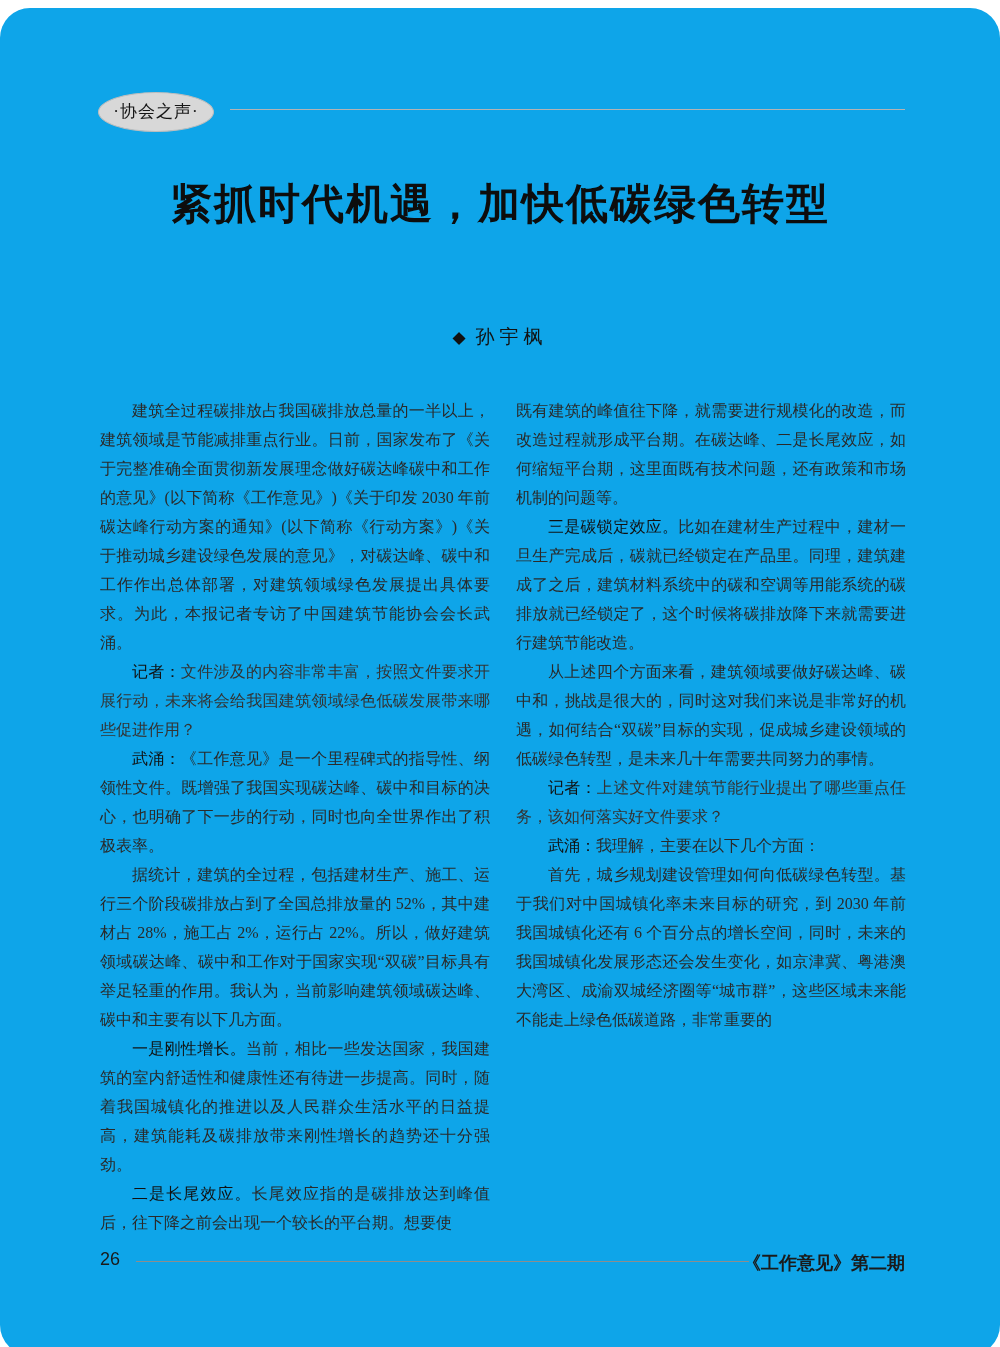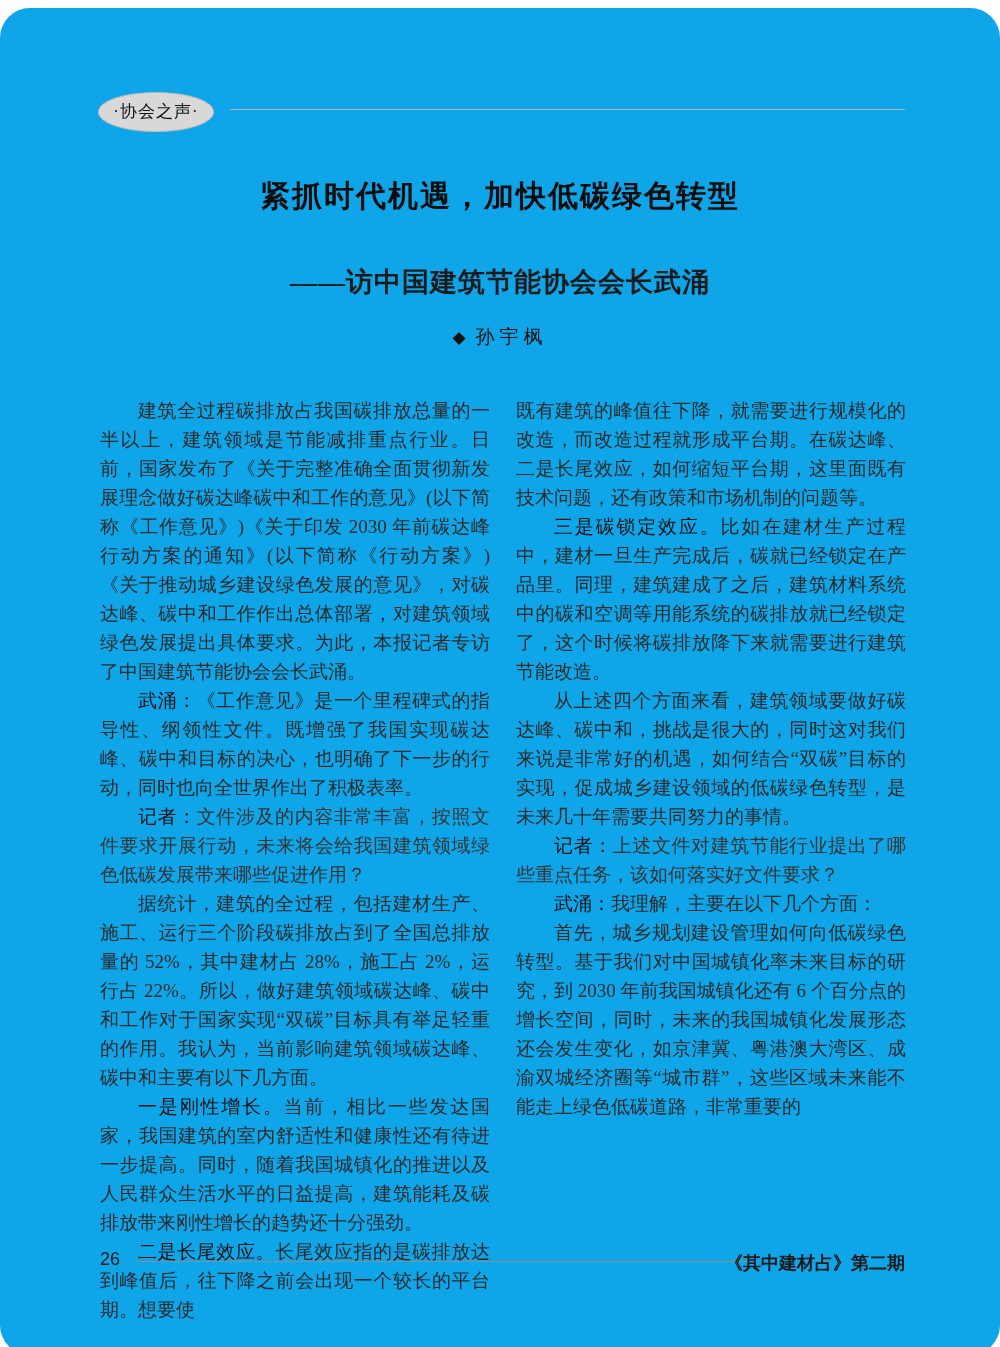--- a/index.html
+++ b/index.html
@@ -15,33 +15,33 @@
     position:absolute; left:0; top:0; width:114px; height:38px;
     background:#d8d8d8; border:1px solid #bdbdbd; border-radius:50%;
     text-align:center; line-height:38px; font-size:17px; color:#151515;
     font-family:"Liberation Serif","DejaVu Serif",serif; letter-spacing:1px;
   }
   .hdr-rule { position:absolute; left:132px; right:0; top:17px; border-top:1.5px solid #b3b3b3; }
   
   .title {
     position:absolute; top:168px; left:0; width:100%; text-align:center;
     font-family:"Liberation Sans","DejaVu Sans",sans-serif;
-    font-size:30px; font-weight:900; color:#0d0d0d; letter-spacing:2px;
+    font-size:42px; font-weight:900; color:#0d0d0d; letter-spacing:2px;
   }
   .subtitle {
     position:absolute; top:256px; left:0; width:100%; text-align:center;
     font-size:27px; font-weight:bold; color:#1a1a1a; letter-spacing:1px;
   }
   .author { position:absolute; top:316px; left:0; width:100%; text-align:center; font-size:19px; color:#111; }
   .author .dia { font-size:17px; margin-right:10px; }
   .author .nm { letter-spacing:5px; }
   
   .cols { position:absolute; top:388px; left:100px; width:806px; display:flex; gap:26px; }
   .col { width:390px; }
-  .para { font-size:19px; line-height:29px; text-align:justify; margin:0; }
+  .para { font-size:16px; line-height:29px; text-align:justify; margin:0; }
   .para.indent { text-indent:2em; }
   .f-kai { font-family:"Liberation Serif","DejaVu Serif",serif; color:#2a2a2a; }
   .f-sans { font-family:"Liberation Sans","DejaVu Sans",sans-serif; color:#333; }
   .lead { font-weight:normal; font-family:"Liberation Sans","DejaVu Sans",sans-serif; color:#111; }
   
   .ftr { position:absolute; left:100px; right:95px; top:1240px; height:30px; }
   .pagenum { position:absolute; left:0; top:1px; font-family:"Liberation Sans","DejaVu Sans",sans-serif; font-size:18px; color:#1a1a1a; }
   .ftr-rule { position:absolute; left:36px; right:156px; top:13px; border-top:1px solid #8d8d8d; }
   .journal { position:absolute; right:0; top:3px; font-size:18px; font-weight:bold; color:#1a1a1a; }
 </style>
@@ -49,44 +49,43 @@
 <body>
 
 <div class="page">
 
   <div class="hdr">
     <div class="badge">·协会之声·</div>
     <div class="hdr-rule"></div>
   </div>
 
   <div class="title">紧抓时代机遇，加快低碳绿色转型</div>
-  <div class="subtitle">——访中国建筑节能协会会长武涌</div>
 
   <div class="author">
     <span class="dia">◆</span><span class="nm">孙宇枫</span>
   </div>
 
   <div class="cols">
     <div class="col">
         <p class="para f-kai indent">建筑全过程碳排放占我国碳排放总量的一半以上，建筑领域是节能减排重点行业。日前，国家发布了《关于完整准确全面贯彻新发展理念做好碳达峰碳中和工作的意见》(以下简称《工作意见》)《关于印发 2030 年前碳达峰行动方案的通知》(以下简称《行动方案》)《关于推动城乡建设绿色发展的意见》，对碳达峰、碳中和工作作出总体部署，对建筑领域绿色发展提出具体要求。为此，本报记者专访了中国建筑节能协会会长武涌。</p>
+        <p class="para f-sans indent"><span class="lead">记者：</span>文件涉及的内容非常丰富，按照文件要求开展行动，未来将会给我国建筑领域绿色低碳发展带来哪些促进作用？</p>
         <p class="para f-kai indent"><span class="lead">武涌：</span>《工作意见》是一个里程碑式的指导性、纲领性文件。既增强了我国实现碳达峰、碳中和目标的决心，也明确了下一步的行动，同时也向全世界作出了积极表率。</p>
-        <p class="para f-sans indent"><span class="lead">记者：</span>文件涉及的内容非常丰富，按照文件要求开展行动，未来将会给我国建筑领域绿色低碳发展带来哪些促进作用？</p>
         <p class="para f-kai indent">据统计，建筑的全过程，包括建材生产、施工、运行三个阶段碳排放占到了全国总排放量的 52%，其中建材占 28%，施工占 2%，运行占 22%。所以，做好建筑领域碳达峰、碳中和工作对于国家实现“双碳”目标具有举足轻重的作用。我认为，当前影响建筑领域碳达峰、碳中和主要有以下几方面。</p>
         <p class="para f-kai indent"><span class="lead">一是刚性增长。</span>当前，相比一些发达国家，我国建筑的室内舒适性和健康性还有待进一步提高。同时，随着我国城镇化的推进以及人民群众生活水平的日益提高，建筑能耗及碳排放带来刚性增长的趋势还十分强劲。</p>
         <p class="para f-kai indent"><span class="lead">二是长尾效应。</span>长尾效应指的是碳排放达到峰值后，往下降之前会出现一个较长的平台期。想要使</p>
       </div>
     <div class="col">
         <p class="para f-kai">既有建筑的峰值往下降，就需要进行规模化的改造，而改造过程就形成平台期。在碳达峰、二是长尾效应，如何缩短平台期，这里面既有技术问题，还有政策和市场机制的问题等。</p>
         <p class="para f-kai indent"><span class="lead">三是碳锁定效应。</span>比如在建材生产过程中，建材一旦生产完成后，碳就已经锁定在产品里。同理，建筑建成了之后，建筑材料系统中的碳和空调等用能系统的碳排放就已经锁定了，这个时候将碳排放降下来就需要进行建筑节能改造。</p>
         <p class="para f-kai indent">从上述四个方面来看，建筑领域要做好碳达峰、碳中和，挑战是很大的，同时这对我们来说是非常好的机遇，如何结合“双碳”目标的实现，促成城乡建设领域的低碳绿色转型，是未来几十年需要共同努力的事情。</p>
         <p class="para f-sans indent"><span class="lead">记者：</span>上述文件对建筑节能行业提出了哪些重点任务，该如何落实好文件要求？</p>
         <p class="para f-kai indent"><span class="lead">武涌：</span>我理解，主要在以下几个方面：</p>
         <p class="para f-kai indent">首先，城乡规划建设管理如何向低碳绿色转型。基于我们对中国城镇化率未来目标的研究，到 2030 年前我国城镇化还有 6 个百分点的增长空间，同时，未来的我国城镇化发展形态还会发生变化，如京津冀、粤港澳大湾区、成渝双城经济圈等“城市群”，这些区域未来能不能走上绿色低碳道路，非常重要的</p>
       </div>
   </div>
 
   <div class="ftr">
     <span class="pagenum">26</span>
     <div class="ftr-rule"></div>
-    <span class="journal">《其中建材占》第二期</span>
+    <span class="journal">《工作意见》第二期</span>
   </div>
 
 </div>
 
 </body></html>

